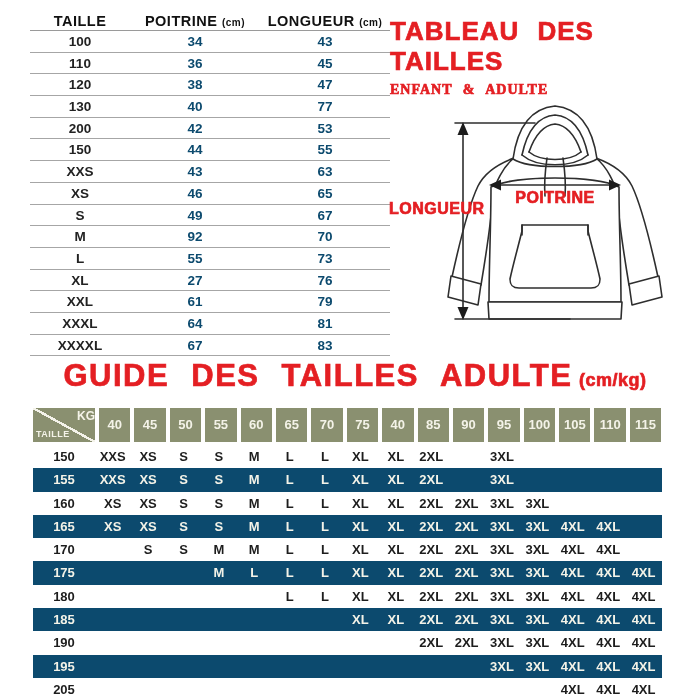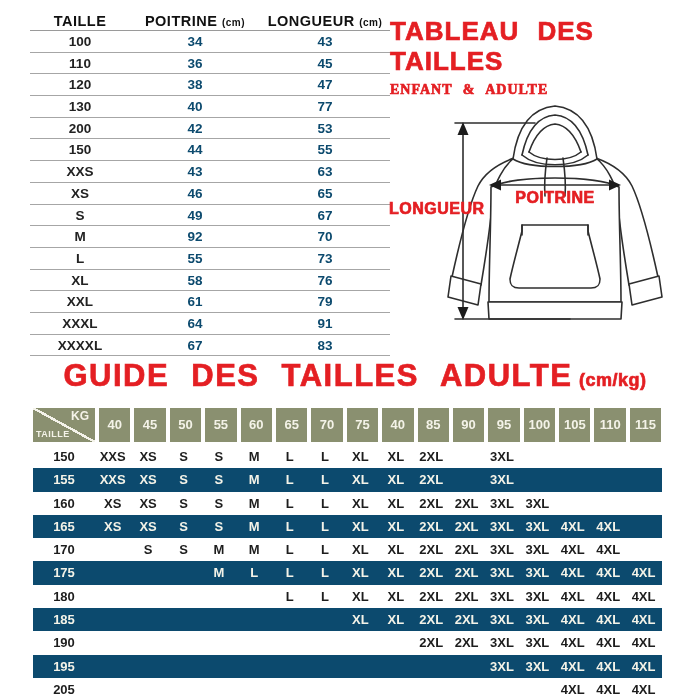--- a/index.html
+++ b/index.html
@@ -40,21 +40,21 @@
   
   .adult-table { position:absolute; left:33px; top:408px; width:629px; }
   .at-header, .at-row { display:grid; grid-template-columns:62px repeat(16, 35.4px); }
   .at-header { height:34px; margin-bottom:3px; }
   .at-hcell { background:#8a9070; border-left:4px solid #fff; color:#f4f3e8;
     font-weight:700; font-size:13px; text-align:center; line-height:34px; }
   .at-corner { position:relative; background:
       linear-gradient(to bottom left,
         #8a9070 calc(50% - 1.2px), #f4f3ea calc(50% - 1.2px),
         #f4f3ea calc(50% + 1.2px), #8a9070 calc(50% + 1.2px)); }
-  .at-corner .kg { position:absolute; top:1px; right:6px; color:#f4f3e8;
+  .at-corner .kg { position:absolute; top:1px; right:0; color:#f4f3e8;
     font-weight:700; font-size:12px; line-height:14px; }
   .at-corner .taille { position:absolute; bottom:2px; left:3px; color:#f4f3e8;
     font-weight:700; font-size:9px; line-height:11px; letter-spacing:.5px; }
   .at-row { height:23.3px; }
   .at-row.band { background:#0c4a6e; }
   .at-label, .at-cell { text-align:center; font-weight:700; font-size:13px;
     line-height:23.3px; white-space:nowrap; }
   .at-row.plain .at-label, .at-row.plain .at-cell { color:#1d1d1d; }
   .at-row.band .at-label, .at-row.band .at-cell { color:#f4f3e8; }
 
@@ -125,32 +125,32 @@
           <div class="ct-cell">92</div>
           <div class="ct-cell">70</div>
         </div>
         <div class="ct-row">
           <div class="ct-cell first">L</div>
           <div class="ct-cell">55</div>
           <div class="ct-cell">73</div>
         </div>
         <div class="ct-row">
           <div class="ct-cell first">XL</div>
-          <div class="ct-cell">58</div>
+          <div class="ct-cell">27</div>
           <div class="ct-cell">76</div>
         </div>
         <div class="ct-row">
           <div class="ct-cell first">XXL</div>
           <div class="ct-cell">61</div>
           <div class="ct-cell">79</div>
         </div>
         <div class="ct-row">
           <div class="ct-cell first">XXXL</div>
           <div class="ct-cell">64</div>
-          <div class="ct-cell">91</div>
+          <div class="ct-cell">81</div>
         </div>
         <div class="ct-row">
           <div class="ct-cell first">XXXXL</div>
           <div class="ct-cell">67</div>
           <div class="ct-cell">83</div>
         </div>
       </div>
   </section>
 
   <header class="main-title">

